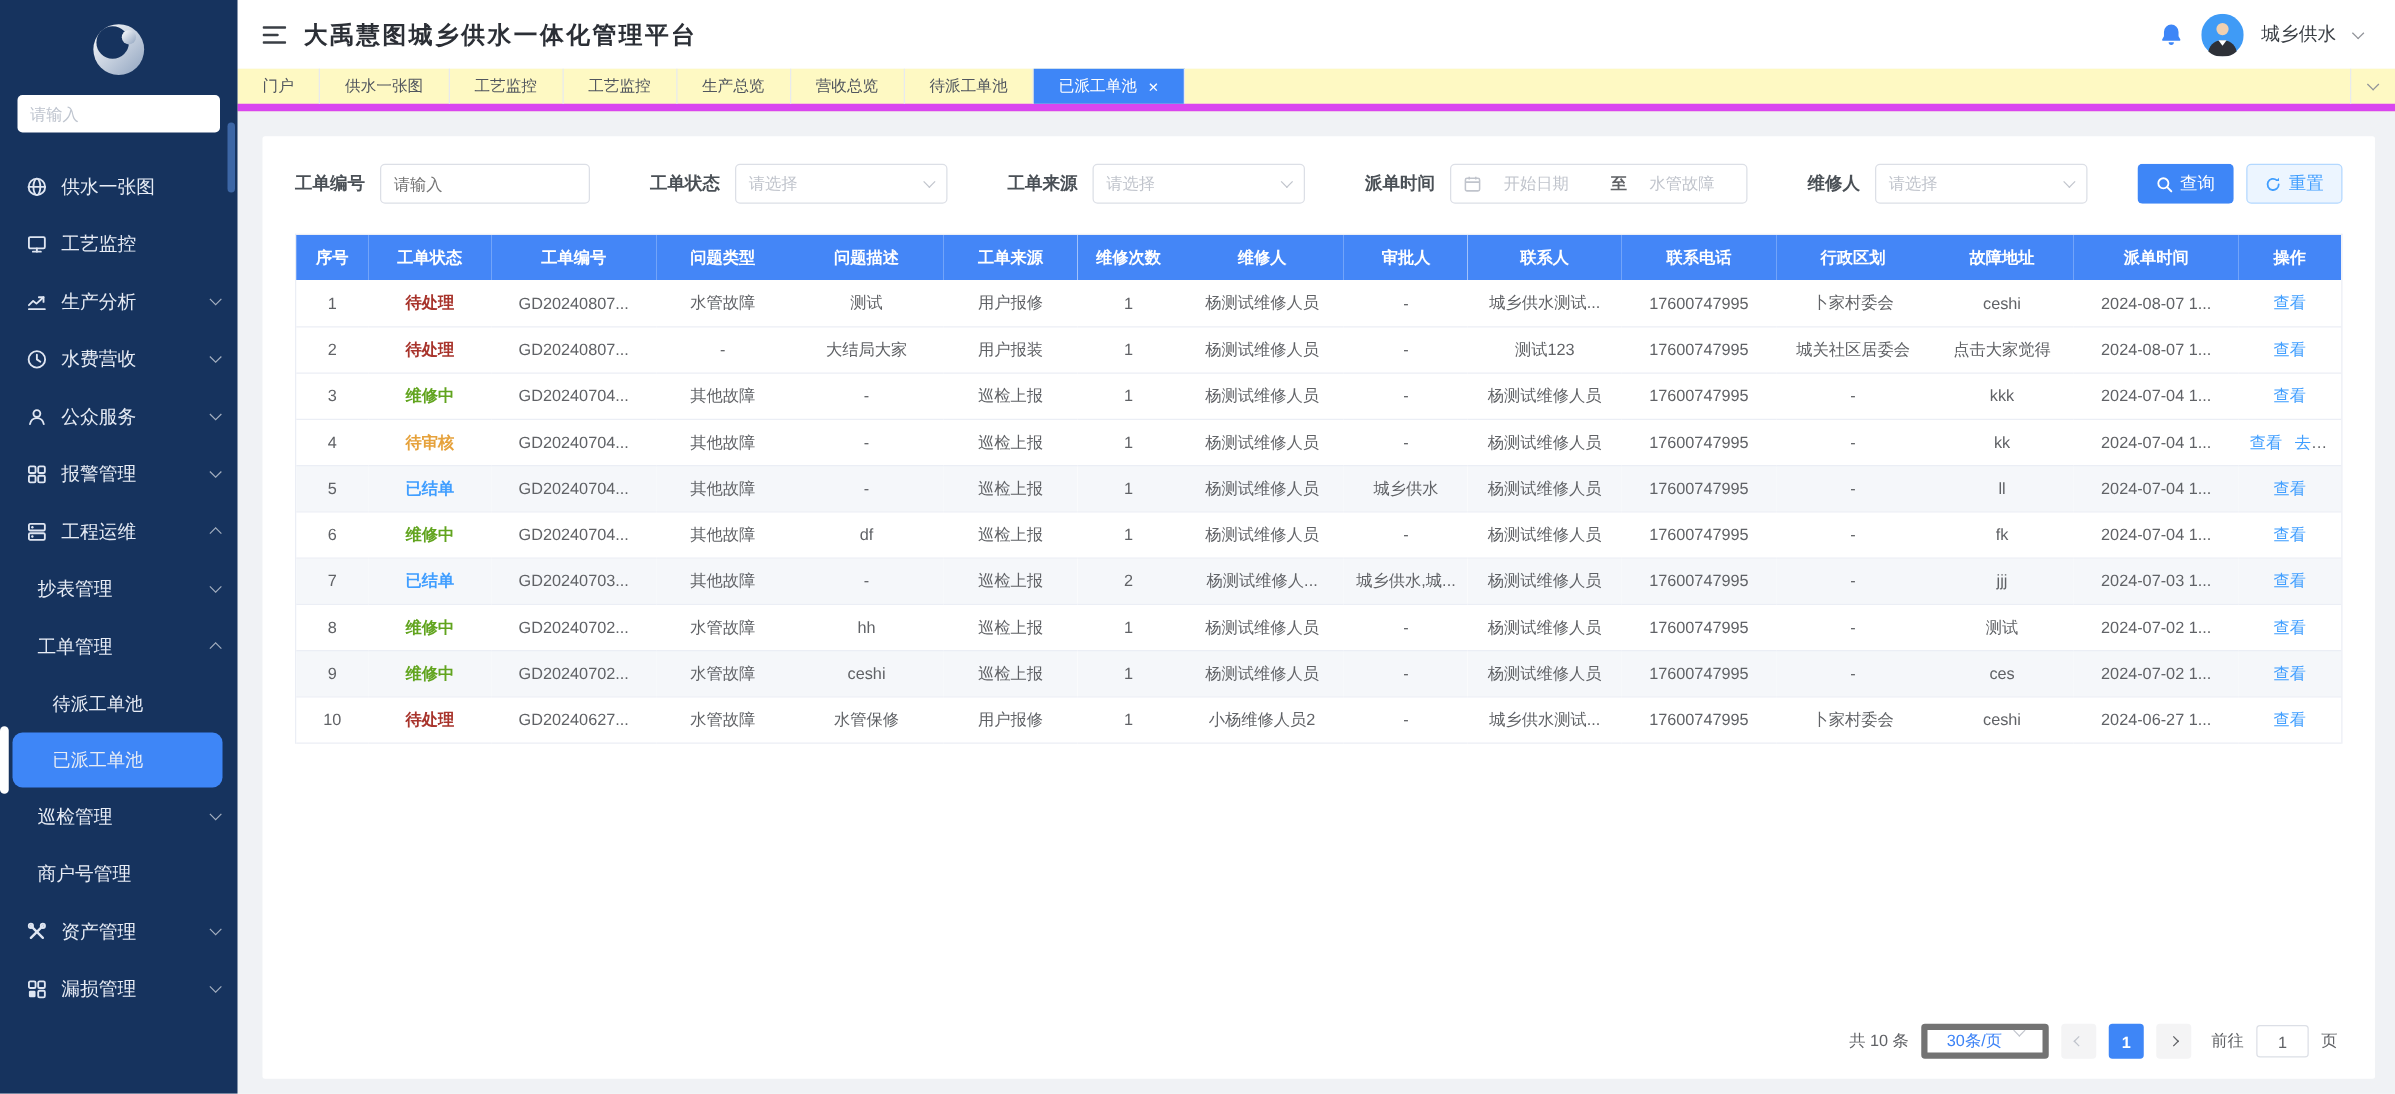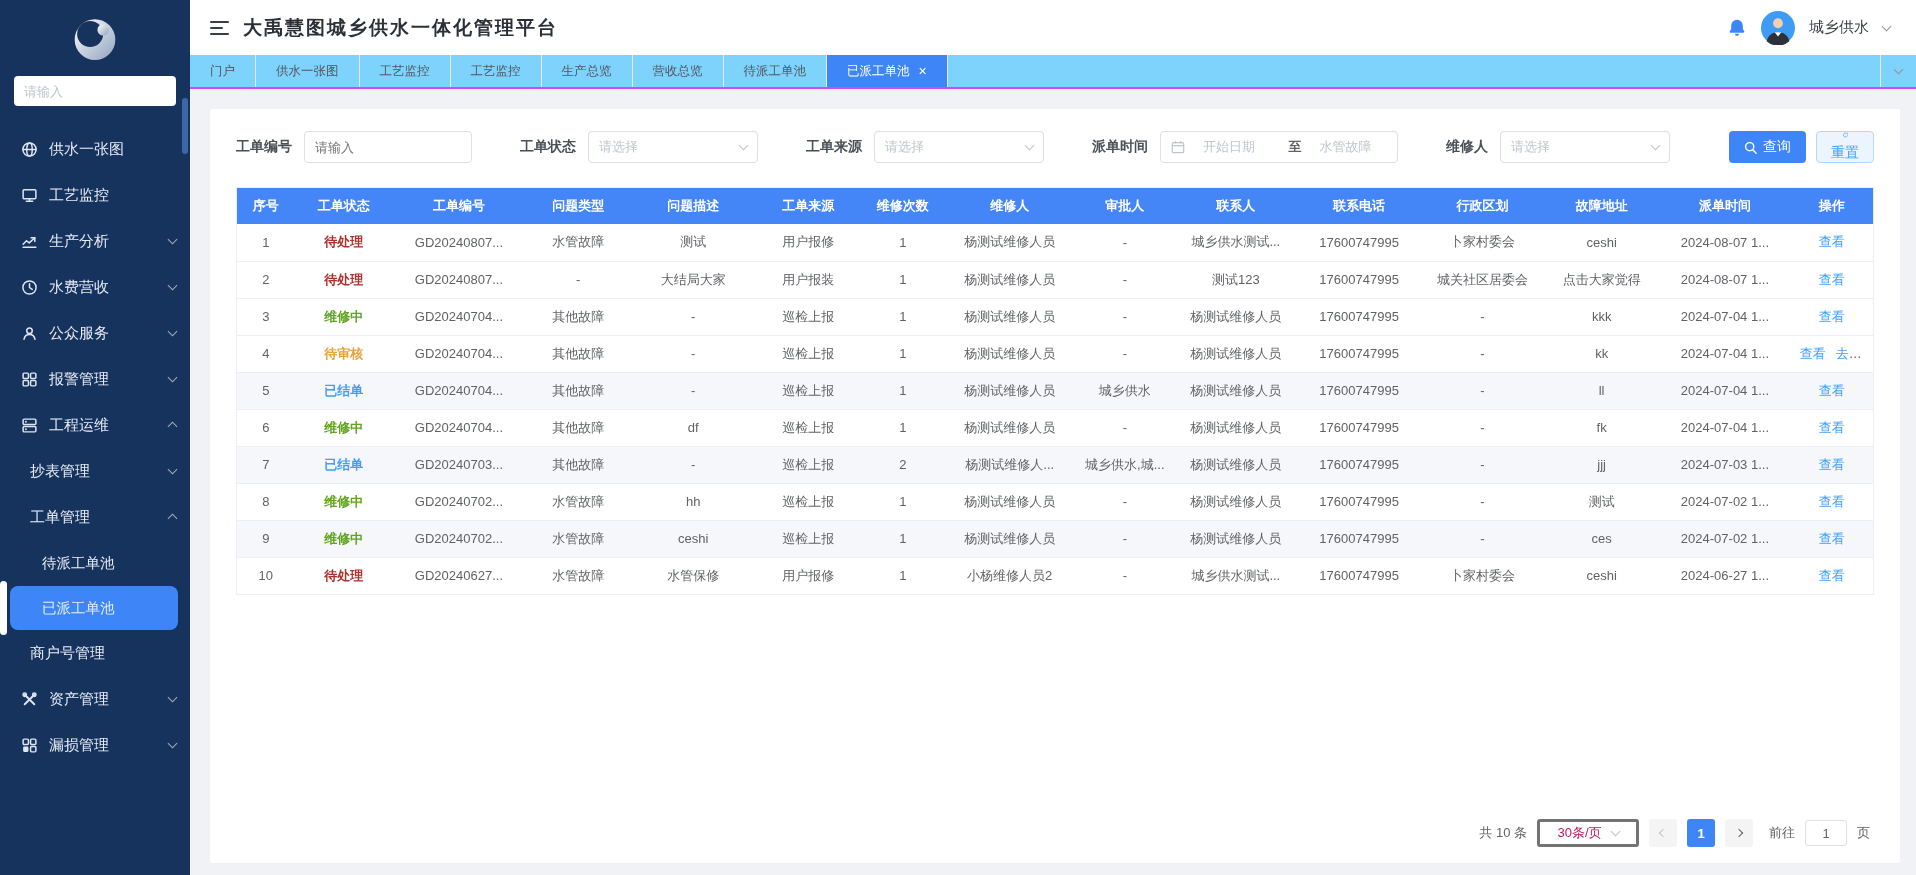--- a/index.html
+++ b/index.html
@@ -30,21 +30,21 @@
   .chev.right { transform:rotate(-45deg); }
 
   
   .main { flex:1; display:flex; flex-direction:column; min-width:0; background:#f0f2f5; }
   .topbar { height:55px; background:#fff; display:flex; align-items:center; padding:0 26px 0 20px; gap:14px; flex-shrink:0;text-align:right; }
   .page-title { font-size:19px; font-weight:bold; color:#2b2f36; letter-spacing:2px; }
   .topbar-right { margin-left:auto; display:flex; align-items:center; gap:14px; }
   .username { font-size:15px; color:#3a3f45; }
   .user-chev { color:#909399; }
 
-  .tabbar { height:34px; background:#7dd3fc; border-bottom:2px solid #d946ef; display:flex; align-items:stretch; flex-shrink:0; }
+  .tabbar { height:34px; background:#fef9c3; border-bottom:6px solid #d946ef; display:flex; align-items:stretch; flex-shrink:0; }
   .tab { display:flex; align-items:center; padding:0 20px; font-size:12.5px; color:#51565e; border-right:1px solid #e8eaee; cursor:pointer; white-space:nowrap; }
   .tab.active { background:#3e86f7; color:#fff; }
   .tab-close { margin-left:9px; font-size:14px; line-height:1; }
   .tab-overflow { margin-left:auto; width:36px; display:flex; align-items:center; justify-content:center; color:#909399; border-left:1px solid #e8eaee; cursor:pointer; }
 
   .content { flex:1; padding:20px 16px 12px 20px; min-height:0; }
   .card { background:#fff; height:100%; border-radius:2px; padding:22px 26px 14px; display:flex; flex-direction:column; }
 
   
   .filterbar { display:flex; align-items:center; margin-bottom:24px; flex-shrink:0; }
@@ -53,35 +53,35 @@
   .fbox { height:32px; border:1px solid #dcdfe6; border-radius:4px; background:#fff; display:flex; align-items:center; padding:0 10px; font-size:13px; }
   .fbox .ph { color:#c0c4cc; flex:1; }
   .finput { width:168px; }
   .fselect { width:170px; cursor:pointer; }
   .fselect .chev { color:#c0c4cc; }
   .fdate { width:238px; gap:18px; }
   .fdate .sep { color:#606266; }
   .fbtns { margin-left:auto; display:flex; gap:10px; }
   .btn { height:32px; border-radius:4px; font-size:14px; display:flex; align-items:center; gap:6px; padding:0 14px; cursor:pointer; border:1px solid transparent; }
   .btn-primary { background:#3e86f7; color:#fff; }
-  .btn-plain { background:#ecf5ff; border-color:#b3d8ff; color:#409eff;flex-direction:column; }
+  .btn-plain { background:#ecf5ff; border-color:#b3d8ff; color:#409eff; }
 
   
   .table-wrap { border:1px solid #ebeef5; border-bottom:none; flex-shrink:0; }
   table { width:100%; border-collapse:collapse; table-layout:fixed; text-align:center; }
   thead th { background:#4486f7; color:#fff; height:36px; font-size:13px; font-weight:bold; overflow:hidden; white-space:nowrap; }
   tbody td { height:37px; font-size:13px; color:#606266; border-bottom:1px solid #ebeef5; overflow:hidden; white-space:nowrap; text-overflow:ellipsis; padding:0 4px; }
   tr.striped td { background:#f5f7fa; }
   a.link { color:#409eff; text-decoration:none; margin:0 5px; cursor:pointer; }
 
   .spacer { flex:1; }
 
   
   .pagination { display:flex; align-items:center; justify-content:flex-end; gap:10px; font-size:13px; color:#606266; padding:10px 4px 2px; flex-shrink:0; }
-  .psize { width:102px; height:28px; border:3px solid #737373; border-radius:3px; display:flex; align-items:center; justify-content:center; gap:10px; cursor:pointer; color:#be185d; }
+  .psize { width:102px; height:28px; border:5px solid #737373; border-radius:3px; display:flex; justify-content:center; gap:10px; cursor:pointer; color:#3b82f6; }
   .psize .chev { color:#c0c4cc; }
   .pbtn { width:28px; height:28px; border-radius:3px; background:#f4f4f5; display:flex; align-items:center; justify-content:center; cursor:pointer; }
   .pbtn .chev { width:6px; height:6px; }
   .pbtn.prev { color:#c0c4cc; }
   .pbtn.next { color:#606266; }
   .pnum { width:28px; height:28px; border-radius:3px; background:#3e86f7; color:#fff; display:flex; align-items:center; justify-content:center; font-weight:bold; cursor:pointer; }
   .goto-input { width:42px; height:26px; border:1px solid #dcdfe6; border-radius:3px; text-align:center; font-size:13px; color:#606266; outline:none; }
 </style>
 </head>
 <body>
@@ -187,20 +187,24 @@
         </div>
         <div class="nav-item lvl1">
           <span>工单管理</span>
           <i class="chev up"></i>
         </div>
         <div class="nav-item lvl2">
           <span>待派工单池</span>
         </div>
         <div class="nav-item lvl2 active">
           <span>已派工单池</span>
+        </div>
+        <div class="nav-item lvl1">
+          <span>巡检管理</span>
+          <i class="chev down"></i>
         </div>
         <div class="nav-item lvl1">
           <span>商户号管理</span>
         </div>
         <div class="nav-item lvl0">
           <span class="nav-ico">
             <svg width="17" height="17" viewBox="0 0 16 16">
               <line x1="3.5" y1="3.5" x2="12.5" y2="12.5" stroke="#dfe6f2" stroke-width="1.8" stroke-linecap="round"></line>
               <line x1="12.5" y1="3.5" x2="3.5" y2="12.5" stroke="#dfe6f2" stroke-width="1.8" stroke-linecap="round"></line>
               <circle cx="3.5" cy="3.5" r="1.6" fill="none" stroke="#dfe6f2" stroke-width="1.4" stroke-linecap="round" stroke-linejoin="round"></circle>

